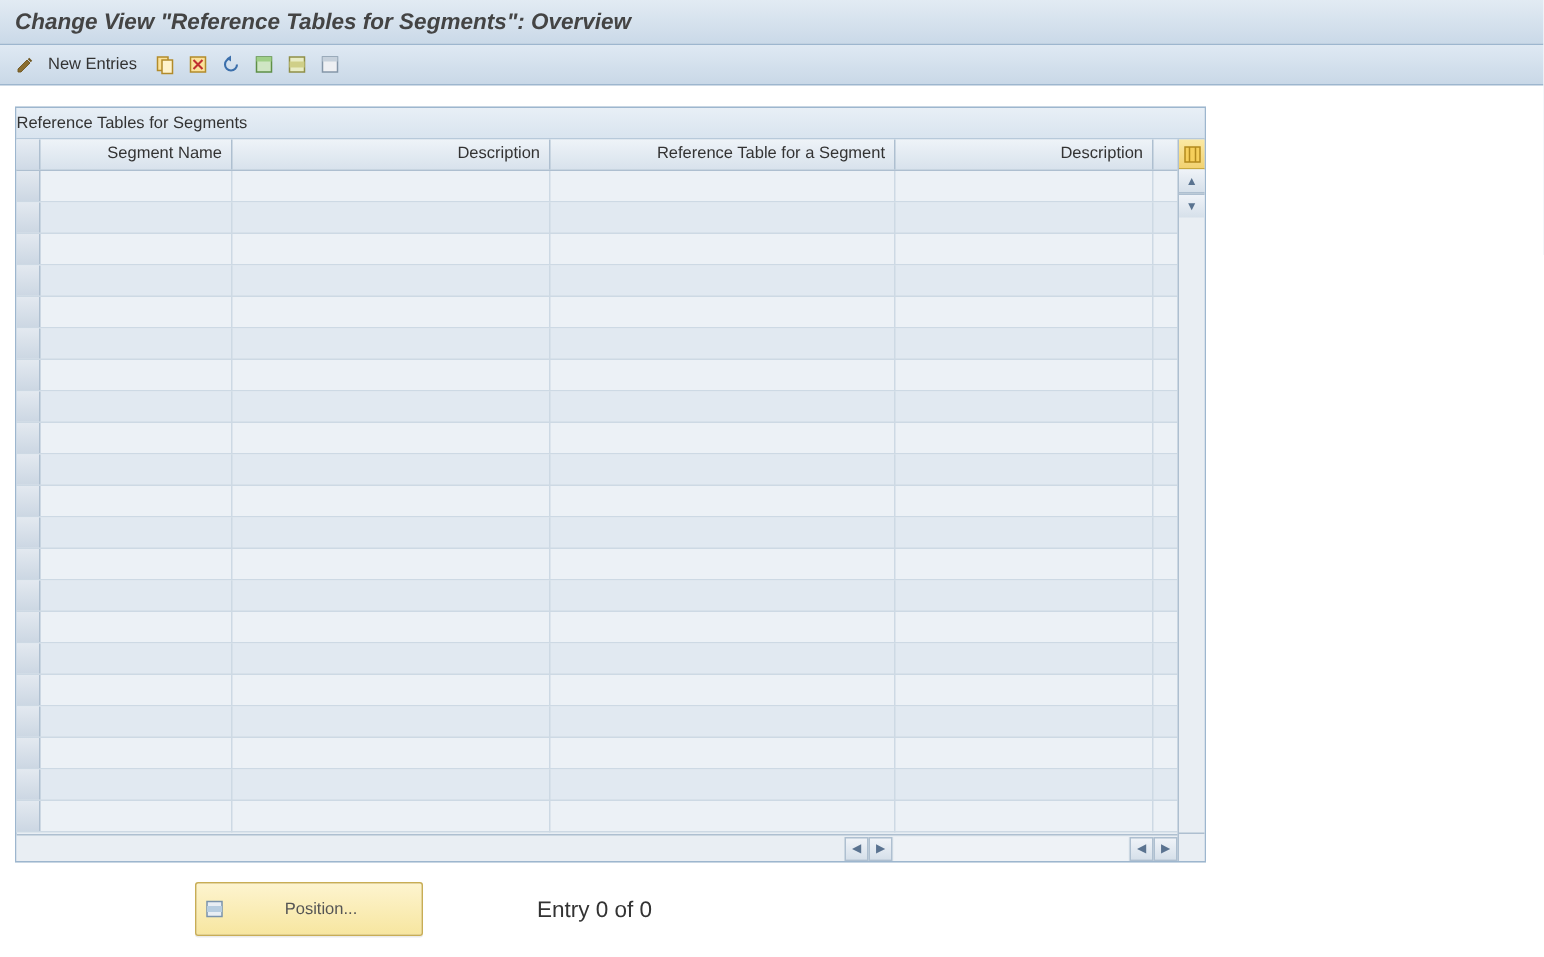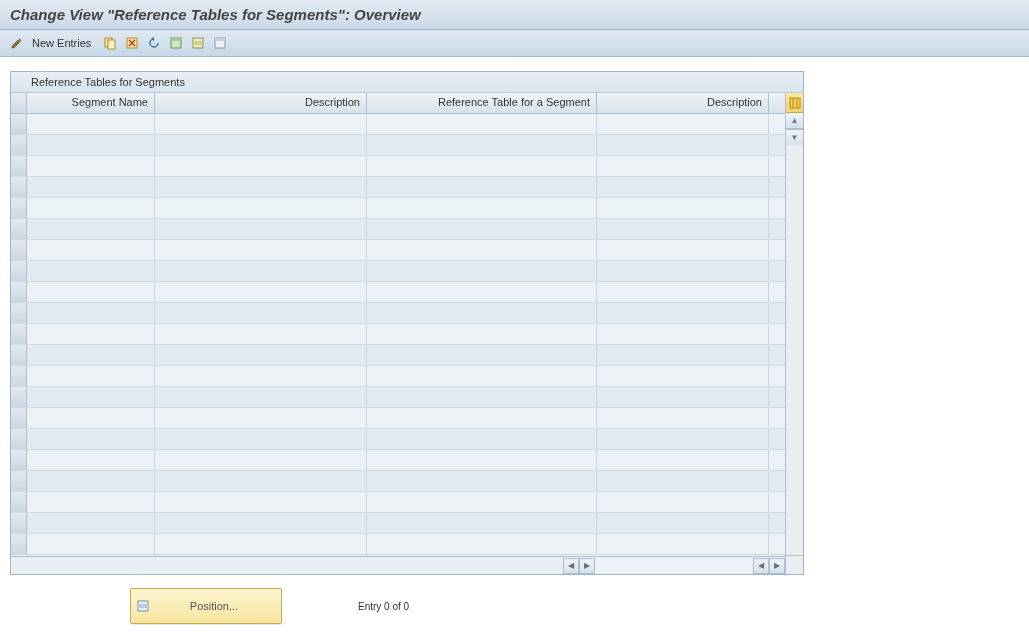--- a/index.html
+++ b/index.html
@@ -56,21 +56,21 @@
   padding: 14px 10px 6px 10px;
 }
 .panel {
   width: 794px;
   border: 1px solid #9db6ce;
   background: #e8eef4;
 }
 .panel-header {
   background: linear-gradient(#e8eff6, #d9e4ef);
   border-bottom: 1px solid #b7c9da;
-  padding: 4px 20px;
+  padding: 4px 0;
   font-size: 11px;
   color: #333;
 }
 .grid-wrap {
   display: flex;
 }
 .grid-main {
   flex: 1;
 }
 .grid-headrow {
@@ -189,21 +189,21 @@
   cursor:pointer;
   color:#555;
   font-size:11px;
   padding: 0 4px;
   box-shadow: 0 1px 0 rgba(0,0,0,0.08);
 }
 .position-btn .ico { width:16px; display:flex; align-items:center; justify-content:center; }
 .position-btn .lbl { flex:1; text-align:center; }
 .entry-status {
   margin-left: 76px;
-  font-size: 10px;
+  font-size: 15px;
   color: #333;
 }
 svg { display:block; }
 </style>
 </head>
 <body>
 
 <div class="titlebar">Change View "Reference Tables for Segments": Overview</div>
 
 <div class="toolbar">

